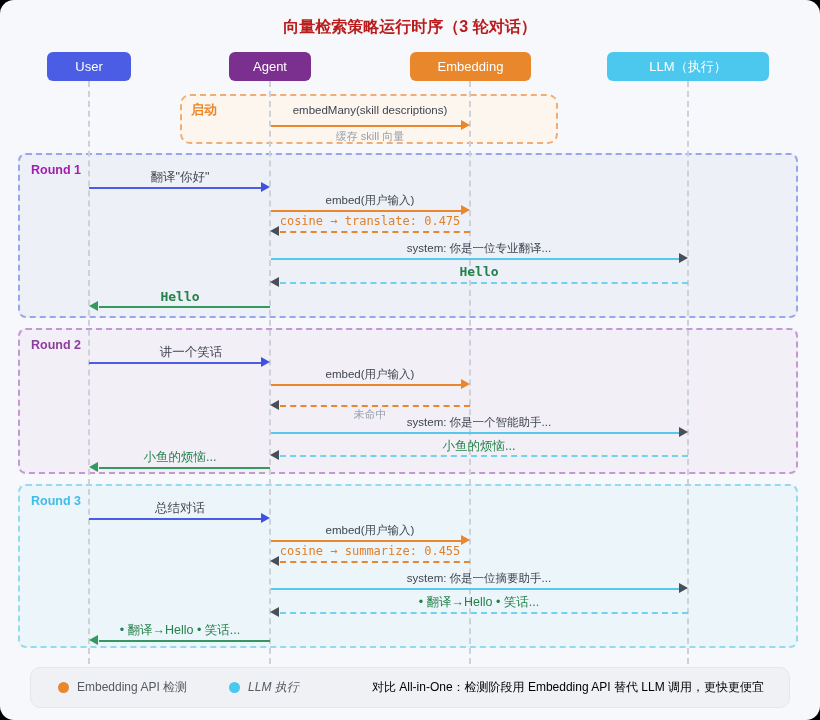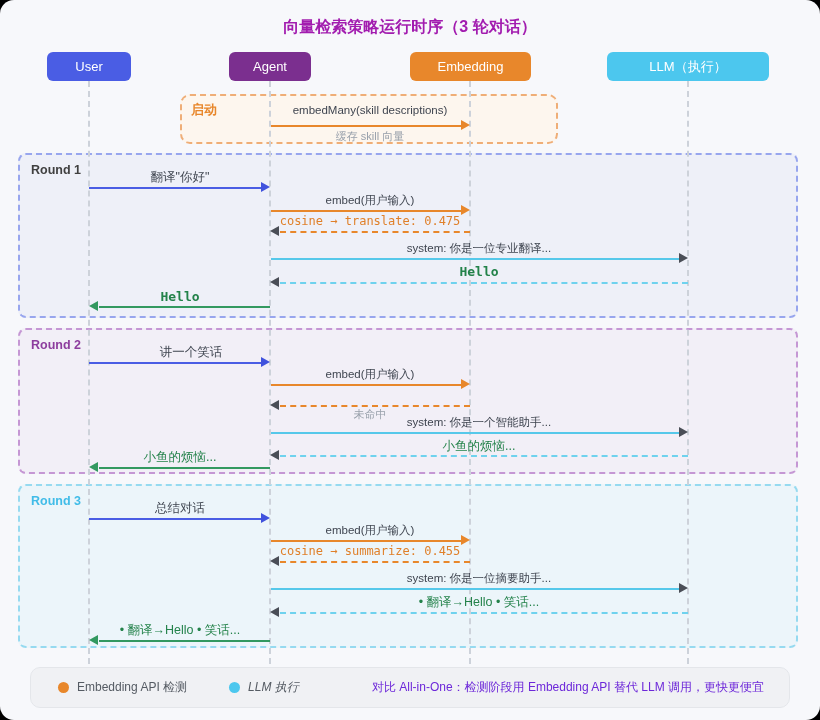--- a/index.html
+++ b/index.html
@@ -1,18 +1,18 @@
 <!DOCTYPE html>
 <html><head>
 <meta charset="utf-8">
 <style>
   html,body{margin:0;padding:0;background:#000;}
   .screen{position:relative;width:820px;height:720px;background:#f7f8fb;border-radius:14px;overflow:hidden;
     font-family:"Liberation Sans","DejaVu Sans",sans-serif;}
-  .title{position:absolute;top:17px;left:0;width:100%;text-align:center;font-size:16px;font-weight:bold;color:#a21caf;}
+  .title{position:absolute;top:17px;left:0;width:100%;text-align:center;font-size:16px;font-weight:bold;color:#b91c1c;}
   .actor{position:absolute;top:52px;height:29px;border-radius:6px;color:#fff;display:flex;align-items:center;justify-content:center;font-size:13px;}
   .a-user{left:47px;width:84px;background:#4a5de4;}
   .a-agent{left:229px;width:82px;background:#7b2f8f;}
   .a-embed{left:410px;width:121px;background:#e8872b;}
   .a-llm{left:607px;width:162px;background:#4cc7ee;}
   .lifeline{position:absolute;top:81px;height:583px;width:0;border-left:2px dashed #cdd2da;}
   .group{position:absolute;left:18px;width:780px;border:2px dashed;border-radius:8px;box-sizing:border-box;}
   .g-start{left:180px;top:94px;width:378px;height:50px;border-color:#efae77;background:#fdf6ee;border-radius:10px;}
   .g-r1{top:153px;height:165px;border-color:#98a6ee;background:#eef0f8;}
   .g-r2{top:328px;height:146px;border-color:#c597d4;background:#f2eff7;}
@@ -39,21 +39,21 @@
   .g{color:#23824a;}
   .gb{color:#23824a;font-weight:bold;font-family:"DejaVu Sans Mono","Liberation Mono",monospace;font-size:13px;}
   .gray{color:#98a0ab;font-size:11px;}
   .legend{position:absolute;left:30px;top:667px;width:760px;height:41px;background:#f0f1f4;border:1px solid #e4e6ea;
     border-radius:10px;box-sizing:border-box;display:flex;align-items:center;padding:0 25px 0 27px;}
   .litem{display:flex;align-items:center;font-size:12px;color:#555b63;}
   .litem + .litem{margin-left:42px;font-style:italic;}
   .dot{width:11px;height:11px;border-radius:50%;margin-right:8px;}
   .d-orange{background:#e8872b;}
   .d-cyan{background:#4cc7ee;}
-  .lnote{margin-left:auto;font-size:12px;color:#6d28d9;}
+  .lnote{margin-left:auto;font-size:12px;color:#000000;}
 </style>
 </head>
 <body>
 
 <div class="screen">
 
   <div class="title">向量检索策略运行时序（3 轮对话）</div>
 
   <div class="actor a-agent">Agent</div>
   <div class="actor a-user">User</div>
@@ -69,21 +69,21 @@
   <div class="lifeline" style="left:269px"></div>
   <div class="lifeline" style="left:469px"></div>
   <div class="lifeline" style="left:687px"></div>
 
   <div class="glabel" style="left:191px;top:101px;color:#e8872b;font-size:13px">启动</div>
   <div class="mlabel sm" style="left:370px;top:104px">embedMany(skill descriptions)</div>
   <div class="line l-orange" style="left:271px;top:125px;width:190px"></div>
   <div class="head r orange" style="left:461px;top:120px"></div>
   <div class="mlabel gray" style="left:370px;top:129px">缓存 skill 向量</div>
 
-  <div class="glabel" style="left:31px;top:163px;color:#404040">Round 1</div>
+  <div class="glabel" style="left:31px;top:163px;color:#a21caf">Round 1</div>
 
   <div class="mlabel" style="left:180px;top:169px">翻译"你好"</div>
   <div class="line l-blue" style="left:89px;top:187px;width:172px"></div>
   <div class="head r blue" style="left:261px;top:182px"></div>
 
   <div class="mlabel sm" style="left:370px;top:193px">embed(用户输入)</div>
   <div class="line l-orange" style="left:271px;top:210px;width:190px"></div>
   <div class="head r orange" style="left:461px;top:205px"></div>
 
   <div class="mlabel mono o" style="left:370px;top:214px">cosine → translate: 0.475</div>

